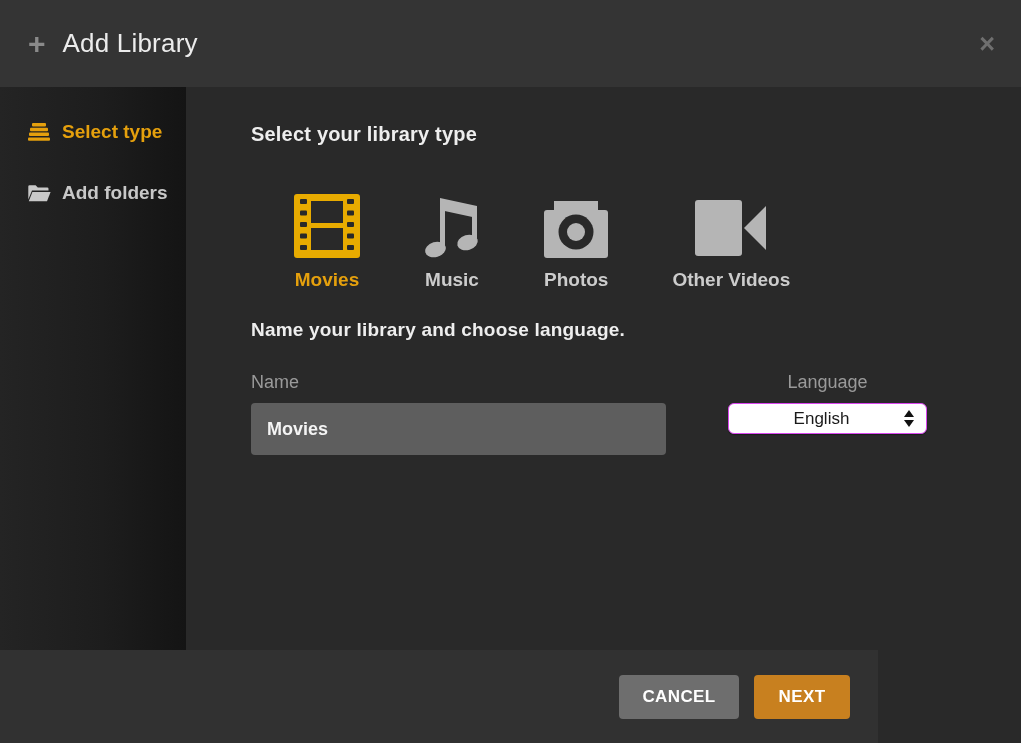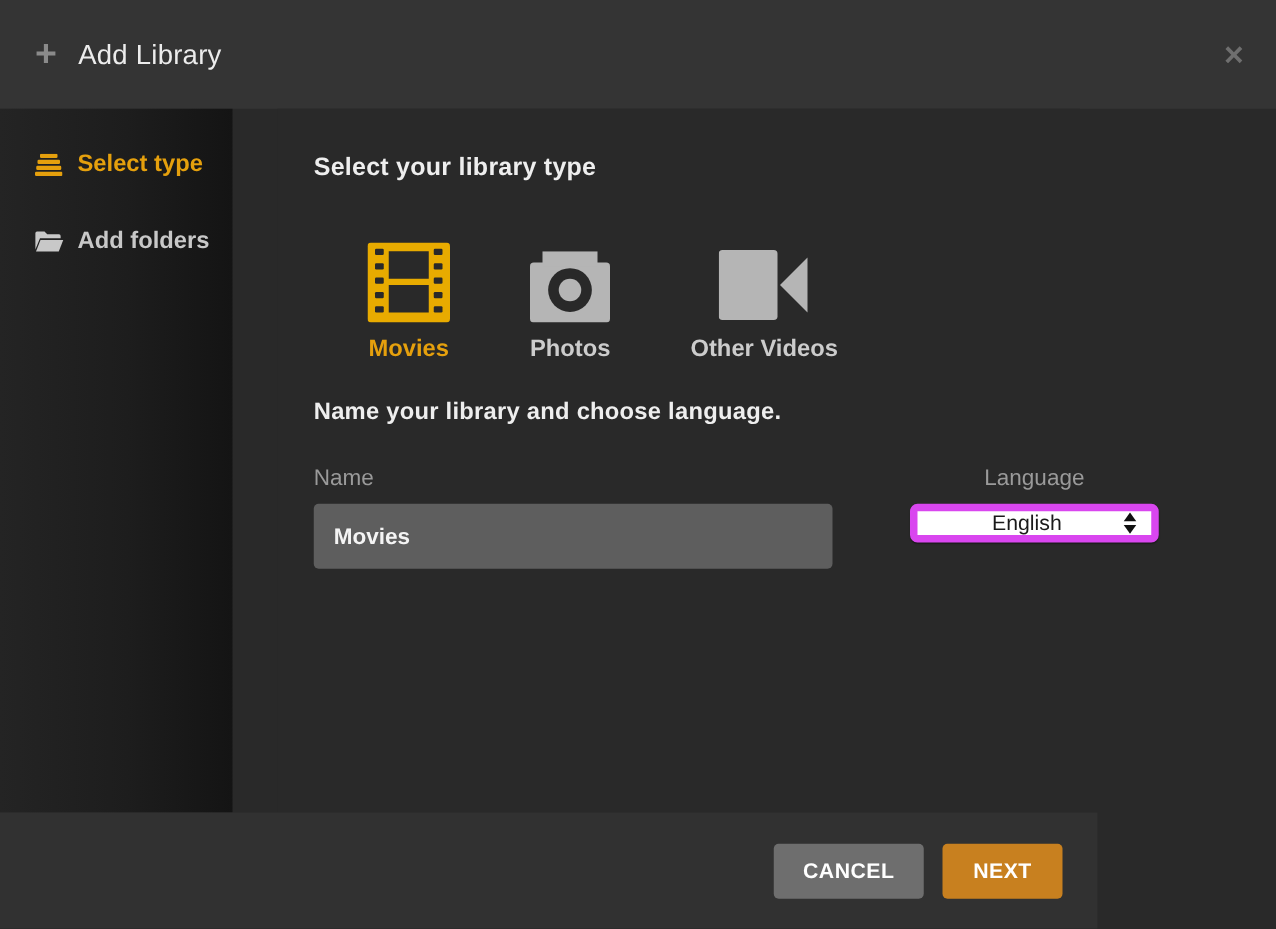--- a/index.html
+++ b/index.html
@@ -11,21 +11,21 @@
 
   
   .header {
     position:absolute; top:0; left:0; width:1021px; height:87px;
     background:#343434; display:flex; align-items:center;
   }
   .plus-icon {
     margin-left:28px; color:#8a8a8a; font-size:30px; font-weight:700; line-height:1;
   }
   .dialog-title {
-    margin-left:17px; color:#ececec; font-size:22px; font-weight:400; letter-spacing:.2px;
+    margin-left:17px; color:#ececec; font-size:26px; font-weight:400; letter-spacing:.2px;
   }
   .close-icon {
     position:absolute; right:26px; top:50%; transform:translateY(-50%);
     color:#6f6f6f; font-size:27px; font-weight:700; line-height:1; cursor:pointer;
   }
 
   
   .sidebar {
     position:absolute; top:87px; left:0; width:186px; height:563px;
     background:linear-gradient(to right,#242424 0%,#1d1d1d 55%,#141414 100%);
@@ -60,21 +60,21 @@
   .field-label { color:#9a9a9a; font-size:18px; font-weight:400; }
   .name-group { width:415px; }
   .name-input {
     margin-top:10px; width:415px; height:52px; background:#5e5e5e; border:none;
     border-radius:4px; color:#f4f4f4; font-size:18px; font-weight:600;
     padding:0 16px; font-family:inherit; outline:none;
   }
   .lang-group { margin-left:62px; width:199px;text-align:center; }
   .lang-select {
     margin-top:10px; width:199px; height:31px; background:#ffffff;
-    border:6px solid #d946ef; border-radius:6px; display:flex; align-items:center;
+    border:1px solid #d946ef; border-radius:6px; display:flex; align-items:center;
     padding:0 10px; cursor:pointer; position:relative;
     box-shadow:0 1px 1px rgba(0,0,0,.35);
   }
   .lang-value { color:#1a1a1a; font-size:17px; flex:1; }
   .stepper { display:flex; flex-direction:column; gap:3px; margin-right:2px; }
   .stepper .up {
     width:0; height:0; border-left:5px solid transparent; border-right:5px solid transparent;
     border-bottom:7px solid #111;
   }
   .stepper .down {
@@ -157,20 +157,32 @@
             <rect x="53" y="28" width="7" height="5" rx="1"></rect>
             <rect x="53" y="39.5" width="7" height="5" rx="1"></rect>
             <rect x="53" y="51" width="7" height="5" rx="1"></rect>
           </g>
         </svg>
       </span>
       <span class="type-label">Movies</span>
     </div>
 
 
+    <div class="type-item">
+      <span class="type-icon-box">
+        <svg width="56" height="62" viewBox="0 0 56 62" fill="#b5b5b5">
+          <polygon points="16,2 53,10 53,22 16,14"></polygon>
+          <rect x="16" y="4" width="5" height="49"></rect>
+          <rect x="48" y="12" width="5" height="34"></rect>
+          <ellipse cx="11.5" cy="53.5" rx="10.5" ry="7.5" transform="rotate(-16 11.5 53.5)"></ellipse>
+          <ellipse cx="43.5" cy="46.5" rx="10.5" ry="7.5" transform="rotate(-16 43.5 46.5)"></ellipse>
+        </svg>
+      </span>
+      <span class="type-label">Music</span>
+    </div>
 
     <div class="type-item">
       <span class="type-icon-box">
         <svg width="64" height="57" viewBox="0 0 64 57">
           <rect x="0" y="9" width="64" height="48" rx="3" fill="#b5b5b5"></rect>
           <rect x="10" y="0" width="44" height="12" fill="#b5b5b5"></rect>
           <circle cx="32" cy="31" r="17.5" fill="#292929"></circle>
           <circle cx="32" cy="31" r="9" fill="#b5b5b5"></circle>
         </svg>
       </span>

